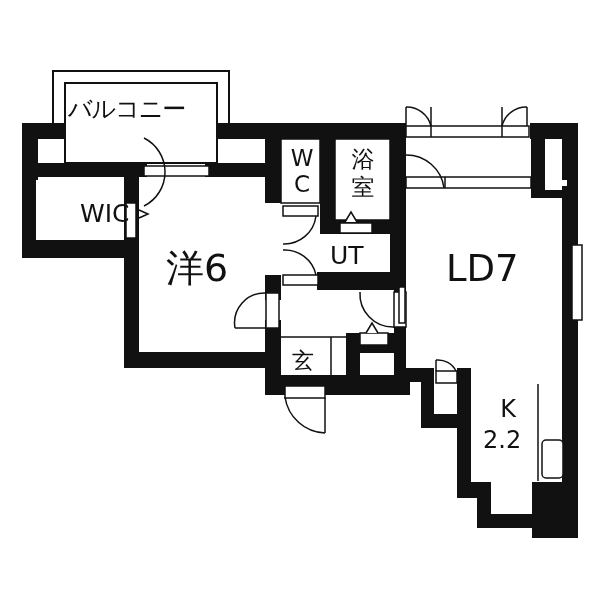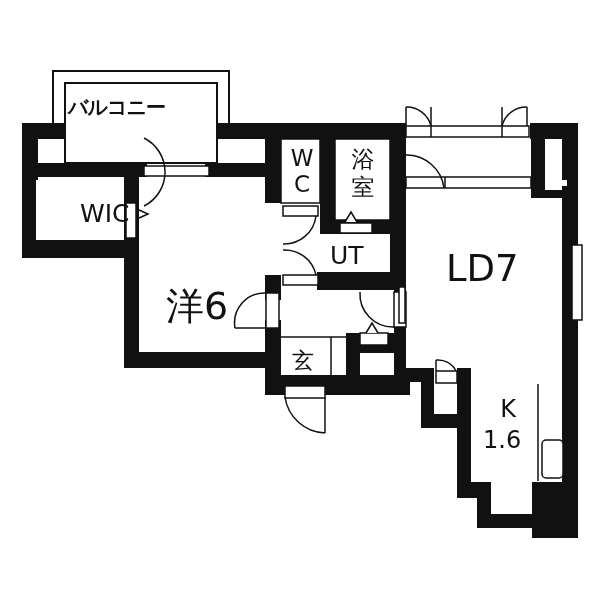--- a/index.html
+++ b/index.html
@@ -1,21 +1,21 @@
 <!DOCTYPE html>
 <html><head>
 <meta charset="utf-8">
 <style>
   html, body { margin: 0; padding: 0; background: #ffffff; }
   body { width: 600px; height: 600px; position: relative; overflow: hidden; font-family: "DejaVu Sans", sans-serif; }
   #plan { position: absolute; left: 0; top: 0; width: 600px; height: 600px; }
   .lbl { position: absolute; color: #111; font-family: "DejaVu Sans", sans-serif; line-height: 1; white-space: nowrap; }
-  .lbl-balcony { left: 68px; top: 97px; font-size: 20px; letter-spacing: -1px; font-weight: bold; }
+  .lbl-balcony { left: 68px; top: 97px; font-size: 24px; letter-spacing: -1px; }
   .lbl-wic { left: 50px; top: 201px; font-size: 25px; margin-left: 30px; }
-  .lbl-youshitsu { left: 166px; top: 249px; font-size: 38px; margin-top: 38px; }
+  .lbl-youshitsu { left: 166px; top: 249px; font-size: 38px; }
   .lbl-wc { left: 290px; top: 145px; font-size: 23px; width: 24px; text-align: center; line-height: 26px; white-space: normal; }
   .lbl-bath { left: 350px; top: 145px; font-size: 23px; width: 26px; text-align: center; line-height: 28px; white-space: normal; }
   .lbl-ut { left: 330px; top: 243px; font-size: 25px; }
   .lbl-ld { left: 446px; top: 250px; font-size: 37px; }
   .lbl-genkan { left: 292px; top: 350px; font-size: 22px; }
   .lbl-k { left: 496px; top: 397px; font-size: 24px; width: 24px; text-align: center; }
   .lbl-k-size { left: 483px; top: 428px; font-size: 24px; }
 </style>
 </head>
 <body>
@@ -179,13 +179,13 @@
   <div>C</div>
 </div>
 <div class="lbl lbl-bath">
   <div>浴</div>
   <div>室</div>
 </div>
 <div class="lbl lbl-ut">UT</div>
 <div class="lbl lbl-ld">LD7</div>
 <div class="lbl lbl-genkan">玄</div>
 <div class="lbl lbl-k">K</div>
-<div class="lbl lbl-k-size">1.6</div>
+<div class="lbl lbl-k-size">2.2</div>
 
 </body></html>

